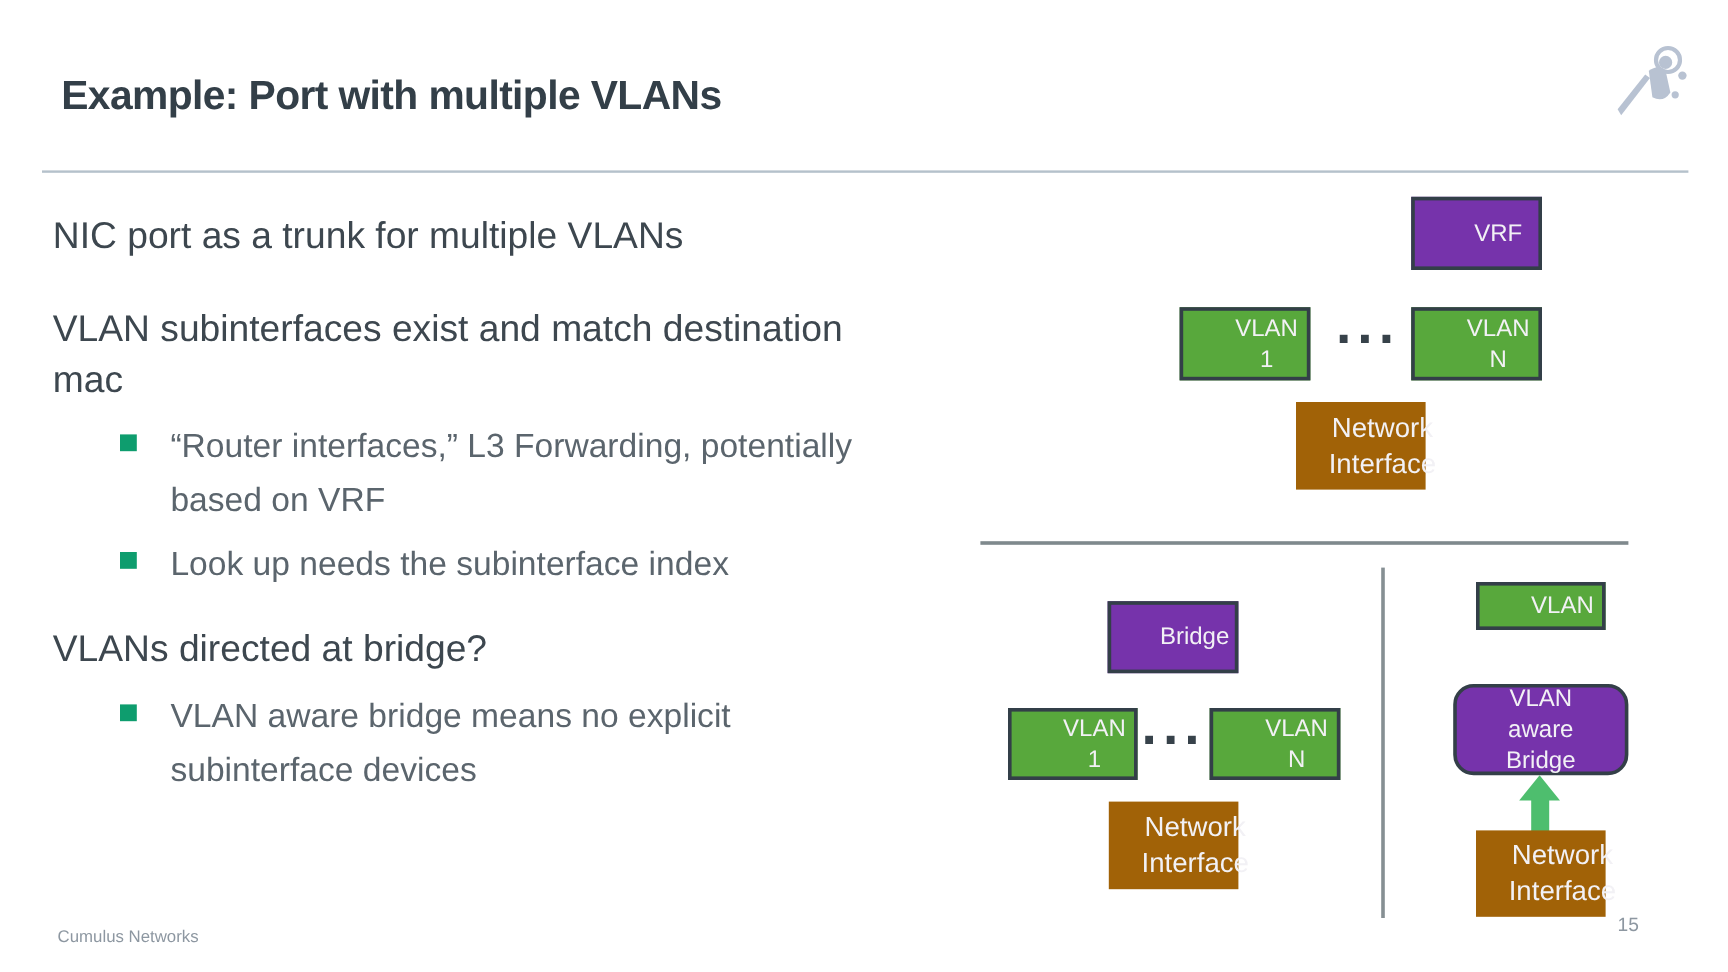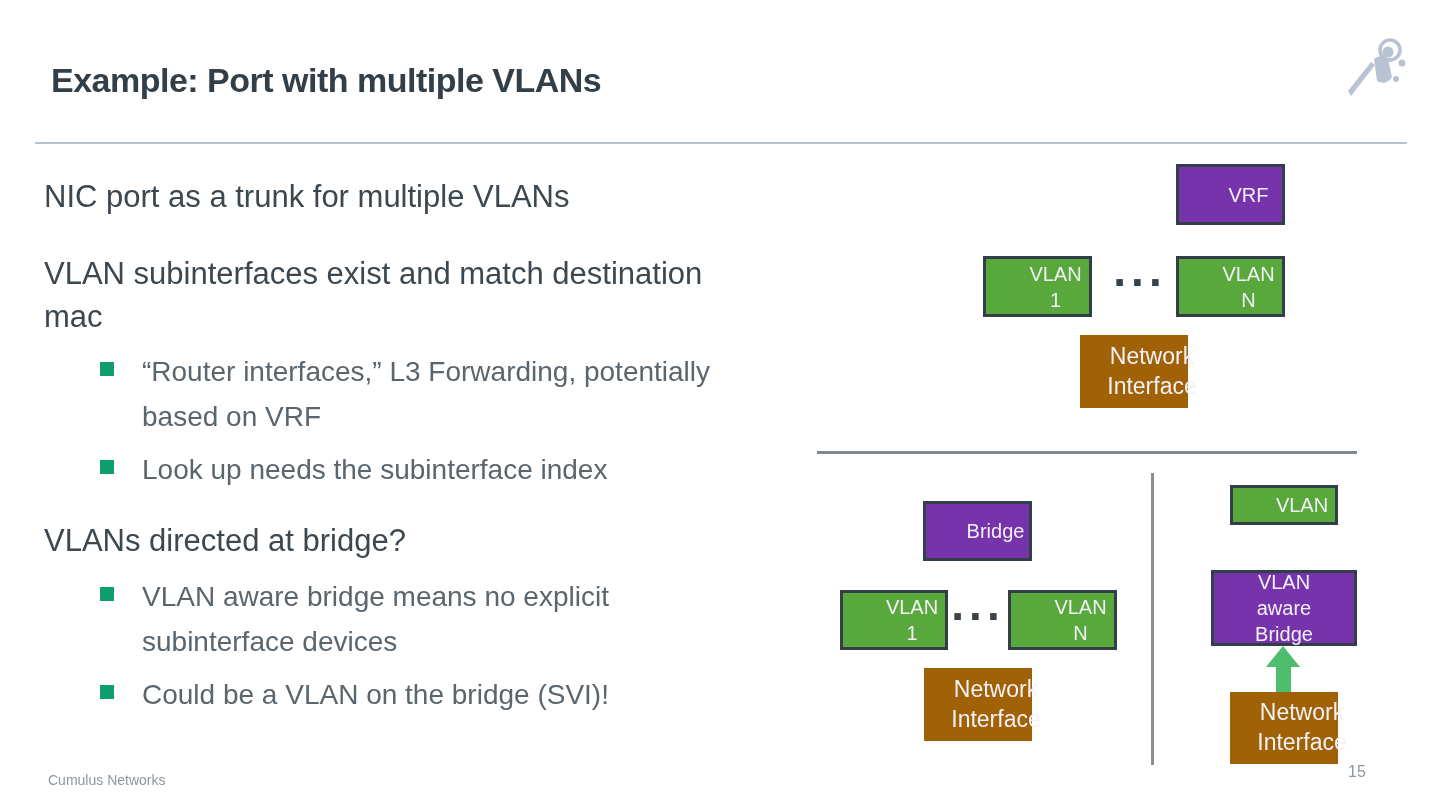--- a/index.html
+++ b/index.html
@@ -90,41 +90,37 @@
   </div>
 </div>
 
 <p class="txt-heading" style="top:520px;">VLANs directed at bridge?</p>
 
 <div class="bullet-group" style="top:575px;">
   <div class="bullet-item">
     <span class="bullet-marker"></span>
     <span class="bullet-text">VLAN aware bridge means no explicit subinterface devices</span>
   </div>
-  <div class="bullet-item">
-    <span class="bullet-marker"></span>
-    <span class="bullet-text">Could be a VLAN on the bridge (SVI)!</span>
-  </div>
 </div>
 
 <div class="box purple" style="left:1176px;top:164px;width:109px;height:61px;">VRF</div>
 <div class="box green" style="left:983px;top:256px;width:109px;height:61px;">VLAN 1</div>
 <div class="dots" style="left:1108px;top:243px;width:64px;">...</div>
 <div class="box green" style="left:1176px;top:256px;width:109px;height:61px;">VLAN N</div>
 <div class="box dark" style="left:1080px;top:335px;width:108px;height:73px;">Network Interface</div>
 
 <div class="mid-rule"></div>
 <div class="vert-rule"></div>
 
 <div class="box purple" style="left:923px;top:501px;width:109px;height:60px;">Bridge</div>
 <div class="box green" style="left:840px;top:590px;width:108px;height:60px;">VLAN 1</div>
 <div class="dots" style="left:948px;top:577px;width:60px;">...</div>
 <div class="box green" style="left:1008px;top:590px;width:109px;height:60px;">VLAN N</div>
 <div class="box dark" style="left:924px;top:668px;width:108px;height:73px;">Network Interface</div>
 
 <div class="box green" style="left:1230px;top:485px;width:108px;height:40px;">VLAN</div>
-<div class="box purple" style="left:1211px;top:570px;width:146px;height:76px;padding:16px 14px;">VLAN aware Bridge</div>
+<div class="box purple" style="left:1211px;top:570px;width:146px;height:76px;padding:16px 14px;border-radius:17px;">VLAN aware Bridge</div>
 <div class="arrow-head"></div>
 <div class="arrow-shaft"></div>
 <div class="box dark" style="left:1230px;top:692px;width:108px;height:72px;">Network Interface</div>
 
 <div class="footer-text">Cumulus Networks</div>
 <div class="page-number">15</div>
 
 </body></html>

